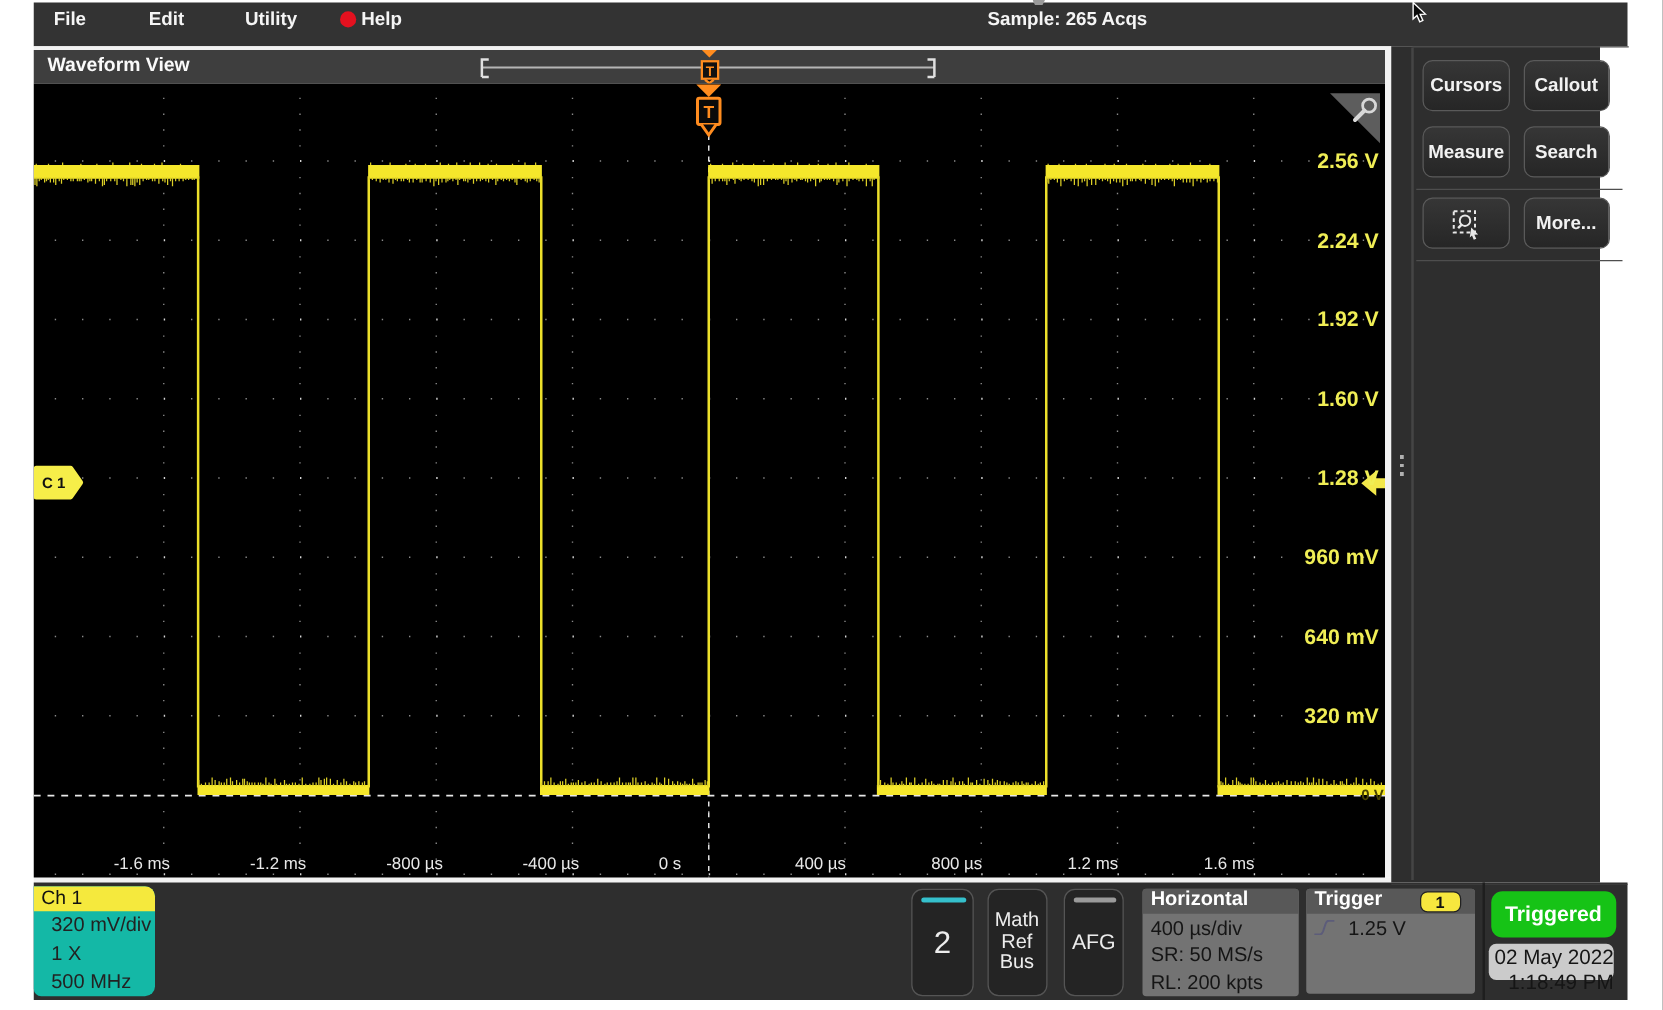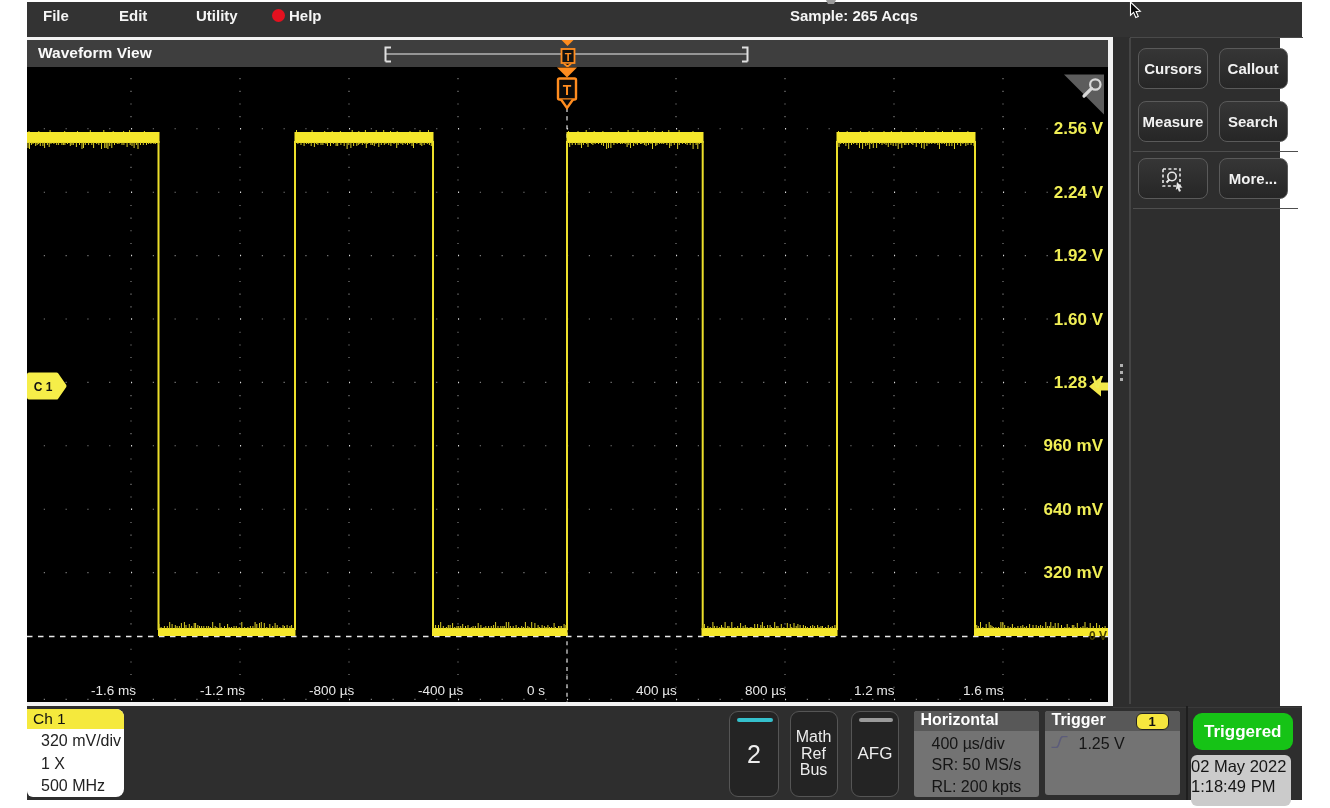--- a/index.html
+++ b/index.html
@@ -15,21 +15,21 @@
 .tlab {position:absolute;top:616.5px;width:80px;text-align:left;font-size:13.5px;color:#e8e8e8}
 .rpanel {left:1113px;top:36.5px;width:167px;height:669px;background:#2e2e2e}
 .bbar {left:27px;top:705.5px;width:1275px;height:94.5px;background:#2e2e2e}
 .pbtn {position:absolute;width:70px;height:41px;border:1.5px solid #5a5a5a;border-radius:8px;
  background:linear-gradient(#363636,#262626);color:#f2f2f2;font-size:15px;font-weight:700;
  display:flex;align-items:center;justify-content:center}
 .hsep {position:absolute;left:20px;width:165px;height:1px;background:#4e4e4e}
 .dkbtn {position:absolute;top:5.5px;height:86px;background:#242424;border:1.5px solid #555;border-radius:9px;color:#ededed;display:flex;align-items:center;justify-content:center;text-align:center}
 .ltpanel {position:absolute;top:5px;background:#737373;overflow:hidden}
 .lthead {height:20px;background:#585858;color:#fff;font-size:16px;font-weight:700;padding:0px 0 0 7px}
-.ltbody {font-size:16px;color:#151515;padding-left:18px;line-height:21.8px;padding-top:2px}
+.ltbody {font-size:16px;color:#151515;padding-left:7px;line-height:21.8px;padding-top:2px}
 </style></head><body>
 
 <div class="abs menubar">
  <span class="mitem" style="left:16px">File</span>
  <span class="mitem" style="left:92px">Edit</span>
  <span class="mitem" style="left:169px">Utility</span>
  <span class="mitem" style="left:245px;width:13px;height:13px;border-radius:50%;background:#e4111f;top:6.5px"></span>
  <span class="mitem" style="left:262px">Help</span>
  <span class="mitem" style="left:763px">Sample: 265 Acqs</span>
 </div>
@@ -119,21 +119,21 @@
    <path d="M9.5 13.5L6.5 16.5" stroke="#e8e8e8" stroke-width="2"></path>
    <path d="M17 16L22.5 21.5L19.5 21.8L21 25L19 25.8L17.6 22.4L15.8 24Z" fill="#e8e8e8"></path>
   </svg>
  </div>
  <div class="pbtn" style="left:105.5px;top:121.5px;width:69px">More...</div>
  <div class="hsep" style="top:171px"></div>
 </div>
 
 <div class="abs bbar">
  <div style="position:absolute;left:1086px;top:1px;width:189px;height:1px;background:#3a3a3a"></div>
- <div style="position:absolute;left:0;top:3px;width:97px;height:88px;background:#ffffff;border-radius:0 8px 8px 6px;overflow:hidden">
+ <div style="position:absolute;left:0;top:3px;width:97px;height:88px;background:#14b8a6;border-radius:0 8px 8px 6px;overflow:hidden">
   <div style="height:20.5px;background:#f5e93d;font-size:15.5px;font-weight:400;color:#111;padding:1px 0 0 6px">Ch 1</div>
   <div style="font-size:16px;color:#222;padding-left:14px;line-height:22.6px;padding-top:1px">320 mV/div<br>1 X<br>500 MHz</div>
  </div>
  <div class="dkbtn" style="left:702px;width:50px">
   <div style="position:absolute;left:7px;top:6px;width:36px;height:3.5px;background:#35c0cc;border-radius:2px"></div>
   <span style="font-size:25px">2</span>
  </div>
  <div class="dkbtn" style="left:762.5px;width:48px;font-size:16px;line-height:16.5px">Math<br>Ref<br>Bus</div>
  <div class="dkbtn" style="left:824px;width:48px;font-size:17px">
   <div style="position:absolute;left:7px;top:6px;width:34px;height:3.5px;background:#9a9a9a;border-radius:2px"></div>
@@ -147,14 +147,14 @@
   <div class="lthead">Trigger
    <span style="position:absolute;left:91px;top:2px;width:33px;height:17.5px;background:#f7e73e;border:1.5px solid #222;border-radius:6px;color:#111;font-size:13px;text-align:center;line-height:15px">1</span>
   </div>
   <div class="ltbody" style="position:relative;padding-left:34px">
    <svg width="17" height="12" viewBox="0 0 17 12" style="position:absolute;left:6px;top:5px">
     <path d="M0.5 11.5H5C6.5 11.5 6.8 10.8 7.5 9L9.5 3C10.2 1.2 10.5 0.5 12 0.5H16.5" stroke="#5c5c7a" stroke-width="1.6" fill="none"></path>
    </svg>1.25 V</div>
  </div>
  <div style="position:absolute;left:1159px;top:0px;width:2px;height:94.5px;background:#1e1e1e"></div>
  <div style="position:absolute;left:1165.5px;top:7.5px;width:100.5px;height:37px;background:#16c316;border-radius:9px;color:#fff;font-size:17px;font-weight:700;text-align:center;line-height:37px">Triggered</div>
- <div style="position:absolute;left:1164px;top:49.5px;width:100px;height:51px;background:#cbcbcb;border-radius:6px;color:#151515;font-size:16.5px;text-align:left;line-height:20px;padding-top:1px">02 May 2022<br>1:18:49 PM</div>
+ <div style="position:absolute;left:1164px;top:49.5px;width:100px;height:29px;background:#cbcbcb;border-radius:6px;color:#151515;font-size:16.5px;text-align:right;line-height:20px;padding-top:1px">02 May 2022<br>1:18:49 PM</div>
 </div>
 
 </body></html>

